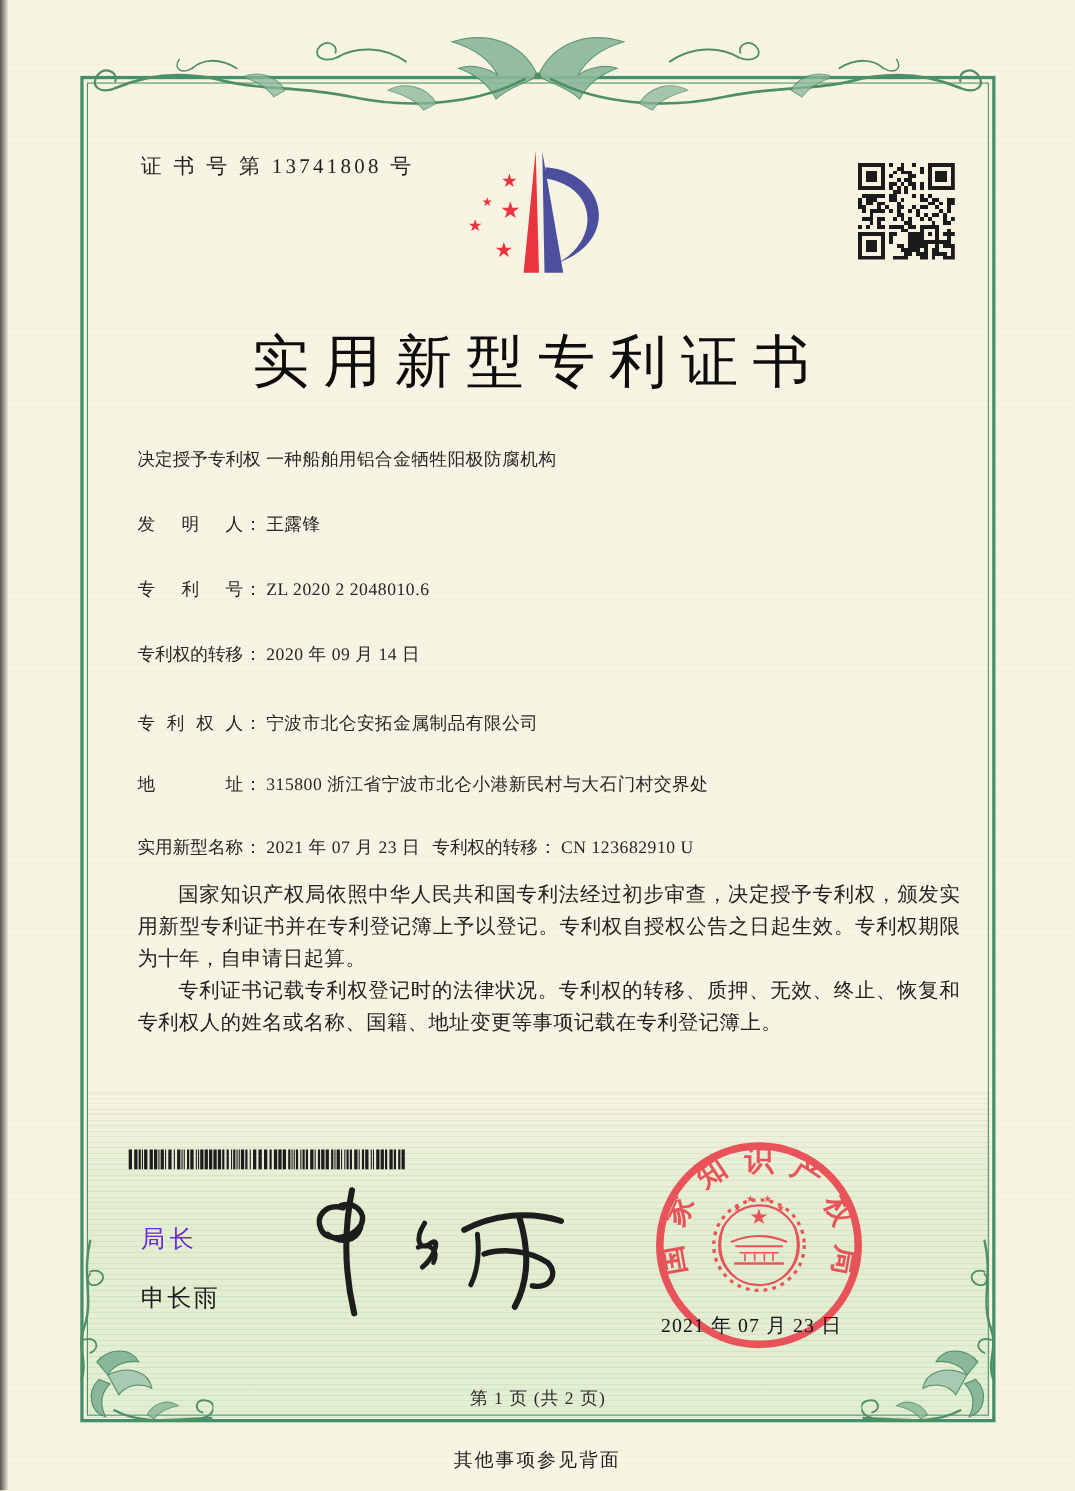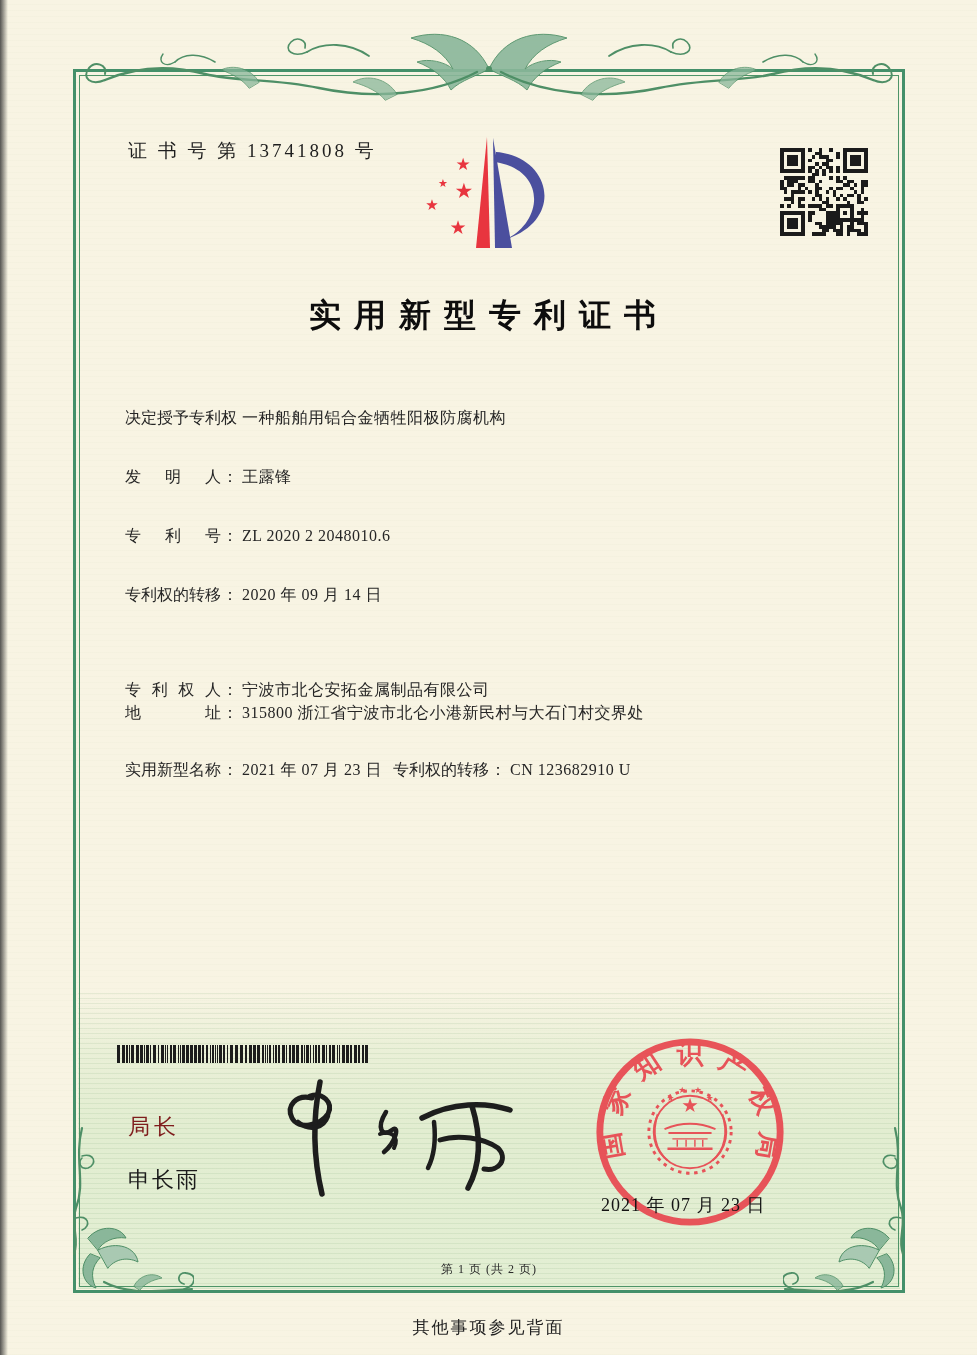--- a/index.html
+++ b/index.html
@@ -29,43 +29,43 @@
   .deco.top{left:73px;top:22px;}
   .deco.corner-l{left:64px;top:1126px;}
   .deco.corner-r{left:783px;top:1126px;transform:scaleX(-1);}
 
   .cert-no{position:absolute;left:128px;top:138px;font-size:19px;letter-spacing:3px;color:#1f1f1f;font-family:Liberation Serif, serif;}
 
   .logo{position:absolute;left:408px;top:126px;}
   .qr{position:absolute;left:780px;top:148px;width:88px;height:88px;}
   .qr svg{width:100%;height:100%;shape-rendering:crispEdges;fill:#1b1b1b;}
 
-  .title{position:absolute;left:73px;top:294px;width:832px;text-align:center;font-size:32px;letter-spacing:13px;color:#0d0d0d;font-weight:700;}
+  .title{position:absolute;left:73px;top:294px;width:832px;text-align:center;font-size:52px;letter-spacing:13px;color:#0d0d0d;font-weight:400;}
 
   .frow{position:absolute;left:125px;height:24px;font-size:16px;white-space:nowrap;}
   .flabel{display:inline-block;width:96px;text-align:justify;text-align-last:justify;vertical-align:top;}
   .fcolon{display:inline-block;margin:0 4px 0 1px;}
   .fval{letter-spacing:.5px;}
-  .r0{top:408px}.r1{top:467px}.r2{top:526px}.r3{top:585px}.r4{top:680px}.r5{top:703px}.r6{top:760px}
+  .r0{top:408px}.r1{top:467px}.r2{top:526px}.r3{top:585px}.r4{top:648px}.r5{top:703px}.r6{top:760px}
   .grant2{position:absolute;left:268px;top:0;}
 
   .bodytext{position:absolute;left:125px;top:800px;width:748px;font-size:18.5px;line-height:29px;letter-spacing:.4px;text-align:justify;color:#222;}
   .bodytext p{text-indent:2em;}
 
   .barcode{position:absolute;left:117px;top:1045px;width:258px;height:18px;font-size:0;}
   .bar{display:inline-block;height:100%;background:#1c1c1c;vertical-align:top;}
 
-  .director-label{position:absolute;left:128px;top:1112px;font-size:22px;letter-spacing:4px;color:#7f1d1d;}
+  .director-label{position:absolute;left:128px;top:1112px;font-size:22px;letter-spacing:4px;color:#6d28d9;}
   .director-name{position:absolute;left:128px;top:1165px;font-size:22px;letter-spacing:2px;color:#1c1c1c;}
   .signature{position:absolute;left:262px;top:1076px;}
 
   .seal{position:absolute;left:592px;top:1034px;width:196px;height:196px;opacity:.92;}
   .seal-date{position:absolute;left:601px;top:1193px;font-size:18px;letter-spacing:1px;color:#141414;z-index:5;}
 
-  .page-info{position:absolute;left:73px;top:1261px;width:832px;text-align:center;font-size:12px;color:#2a2a2a;letter-spacing:1px;}
+  .page-info{position:absolute;left:73px;top:1261px;width:832px;text-align:center;font-size:16px;color:#2a2a2a;letter-spacing:1px;}
   .back-note{position:absolute;left:0;top:1316px;width:977px;text-align:center;font-size:17px;letter-spacing:2px;color:#1f1f1f;}
 </style>
 </head>
 <body>
 
 <div class="paper-waves"></div>
 
 <div class="green-band"></div>
 
 <div class="frame">
@@ -461,20 +461,22 @@
   <span class="flabel">地址</span><span class="fcolon">：</span><span class="fval">315800 浙江省宁波市北仑小港新民村与大石门村交界处</span>
 </div>
 <div class="frow r6">
   <span class="flabel">实用新型名称</span><span class="fcolon">：</span><span class="fval">2021 年 07 月 23 日</span>
   <span class="grant2">
     <span class="flabel">专利权的转移</span><span class="fcolon">：</span><span class="fval">CN 123682910 U</span>
   </span>
 </div>
 
 <div class="bodytext">
+  <p>国家知识产权局依照中华人民共和国专利法经过初步审查，决定授予专利权，颁发实用新型专利证书并在专利登记簿上予以登记。专利权自授权公告之日起生效。专利权期限为十年，自申请日起算。</p>
+  <p>专利证书记载专利权登记时的法律状况。专利权的转移、质押、无效、终止、恢复和专利权人的姓名或名称、国籍、地址变更等事项记载在专利登记簿上。</p>
 </div>
 
 <div class="barcode" id="barcode-bars"><span class="bar" style="width: 3px; margin-right: 2px;"></span><span class="bar" style="width: 3px; margin-right: 1px;"></span><span class="bar" style="width: 2px; margin-right: 1px;"></span><span class="bar" style="width: 1px; margin-right: 1px;"></span><span class="bar" style="width: 3px; margin-right: 2px;"></span><span class="bar" style="width: 3px; margin-right: 1px;"></span><span class="bar" style="width: 3px; margin-right: 1px;"></span><span class="bar" style="width: 1px; margin-right: 1px;"></span><span class="bar" style="width: 3px; margin-right: 1px;"></span><span class="bar" style="width: 1px; margin-right: 2px;"></span><span class="bar" style="width: 3px; margin-right: 2px;"></span><span class="bar" style="width: 1px; margin-right: 2px;"></span><span class="bar" style="width: 3px; margin-right: 1px;"></span><span class="bar" style="width: 1px; margin-right: 1px;"></span><span class="bar" style="width: 1px; margin-right: 2px;"></span><span class="bar" style="width: 2px; margin-right: 1px;"></span><span class="bar" style="width: 3px; margin-right: 2px;"></span><span class="bar" style="width: 1px; margin-right: 1px;"></span><span class="bar" style="width: 1px; margin-right: 1px;"></span><span class="bar" style="width: 3px; margin-right: 1px;"></span><span class="bar" style="width: 3px; margin-right: 1px;"></span><span class="bar" style="width: 3px; margin-right: 1px;"></span><span class="bar" style="width: 3px; margin-right: 1px;"></span><span class="bar" style="width: 3px; margin-right: 1px;"></span><span class="bar" style="width: 2px; margin-right: 2px;"></span><span class="bar" style="width: 2px; margin-right: 2px;"></span><span class="bar" style="width: 1px; margin-right: 1px;"></span><span class="bar" style="width: 2px; margin-right: 1px;"></span><span class="bar" style="width: 1px; margin-right: 1px;"></span><span class="bar" style="width: 1px; margin-right: 1px;"></span><span class="bar" style="width: 3px; margin-right: 1px;"></span><span class="bar" style="width: 2px; margin-right: 2px;"></span><span class="bar" style="width: 1px; margin-right: 2px;"></span><span class="bar" style="width: 3px; margin-right: 2px;"></span><span class="bar" style="width: 3px; margin-right: 2px;"></span><span class="bar" style="width: 3px; margin-right: 2px;"></span><span class="bar" style="width: 2px; margin-right: 2px;"></span><span class="bar" style="width: 3px; margin-right: 1px;"></span><span class="bar" style="width: 3px; margin-right: 1px;"></span><span class="bar" style="width: 3px; margin-right: 2px;"></span><span class="bar" style="width: 2px; margin-right: 1px;"></span><span class="bar" style="width: 1px; margin-right: 1px;"></span><span class="bar" style="width: 1px; margin-right: 1px;"></span><span class="bar" style="width: 2px; margin-right: 2px;"></span><span class="bar" style="width: 1px; margin-right: 1px;"></span><span class="bar" style="width: 2px; margin-right: 1px;"></span><span class="bar" style="width: 2px; margin-right: 2px;"></span><span class="bar" style="width: 3px; margin-right: 1px;"></span><span class="bar" style="width: 1px; margin-right: 2px;"></span><span class="bar" style="width: 2px; margin-right: 1px;"></span><span class="bar" style="width: 3px; margin-right: 1px;"></span><span class="bar" style="width: 3px; margin-right: 2px;"></span><span class="bar" style="width: 2px; margin-right: 1px;"></span><span class="bar" style="width: 1px; margin-right: 1px;"></span><span class="bar" style="width: 3px; margin-right: 1px;"></span><span class="bar" style="width: 1px; margin-right: 2px;"></span><span class="bar" style="width: 1px; margin-right: 1px;"></span><span class="bar" style="width: 2px; margin-right: 1px;"></span><span class="bar" style="width: 2px; margin-right: 2px;"></span><span class="bar" style="width: 3px; margin-right: 1px;"></span><span class="bar" style="width: 1px; margin-right: 2px;"></span><span class="bar" style="width: 2px; margin-right: 1px;"></span><span class="bar" style="width: 3px; margin-right: 2px;"></span><span class="bar" style="width: 1px; margin-right: 1px;"></span><span class="bar" style="width: 1px; margin-right: 2px;"></span><span class="bar" style="width: 3px; margin-right: 1px;"></span><span class="bar" style="width: 3px; margin-right: 1px;"></span><span class="bar" style="width: 2px; margin-right: 2px;"></span><span class="bar" style="width: 3px; margin-right: 1px;"></span><span class="bar" style="width: 2px; margin-right: 2px;"></span><span class="bar" style="width: 2px; margin-right: 1px;"></span><span class="bar" style="width: 3px; margin-right: 1px;"></span></div>
 
 <div class="director-label">局长</div>
 <div class="director-name">申长雨</div>
 
 <svg class="signature" width="270" height="122" viewBox="0 0 270 122">
   <g stroke="#1d1d1d" fill="none" stroke-linecap="round" stroke-linejoin="round">
     <path d="M50,22 C34,18 24,30 30,42 C36,54 58,50 66,38 C72,26 60,16 48,20" stroke-width="5"></path>

